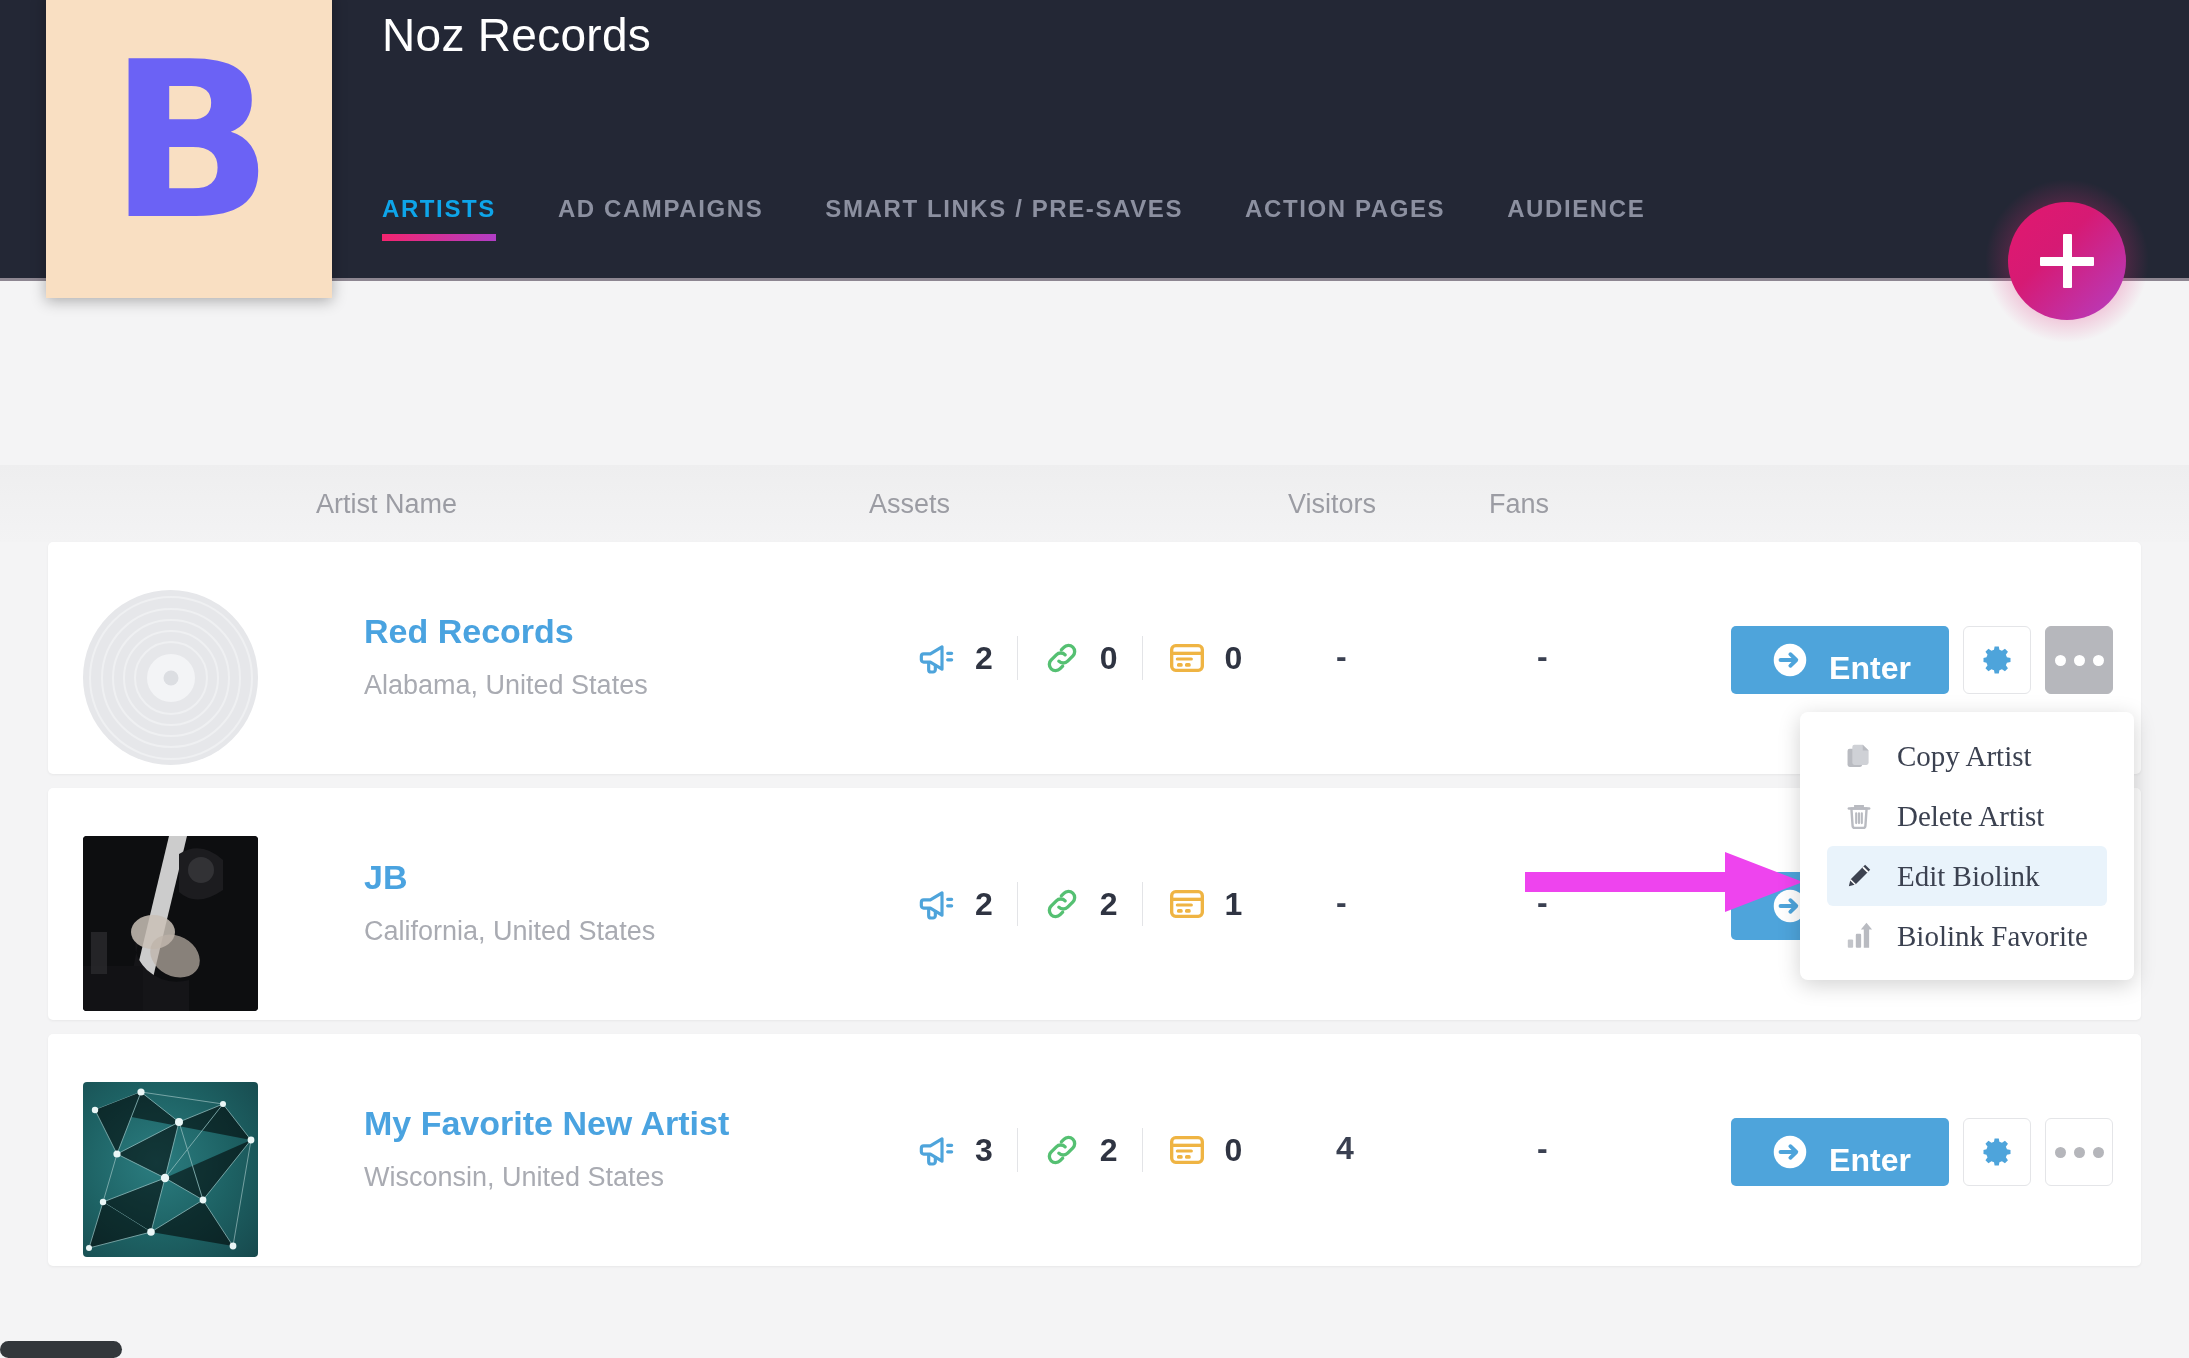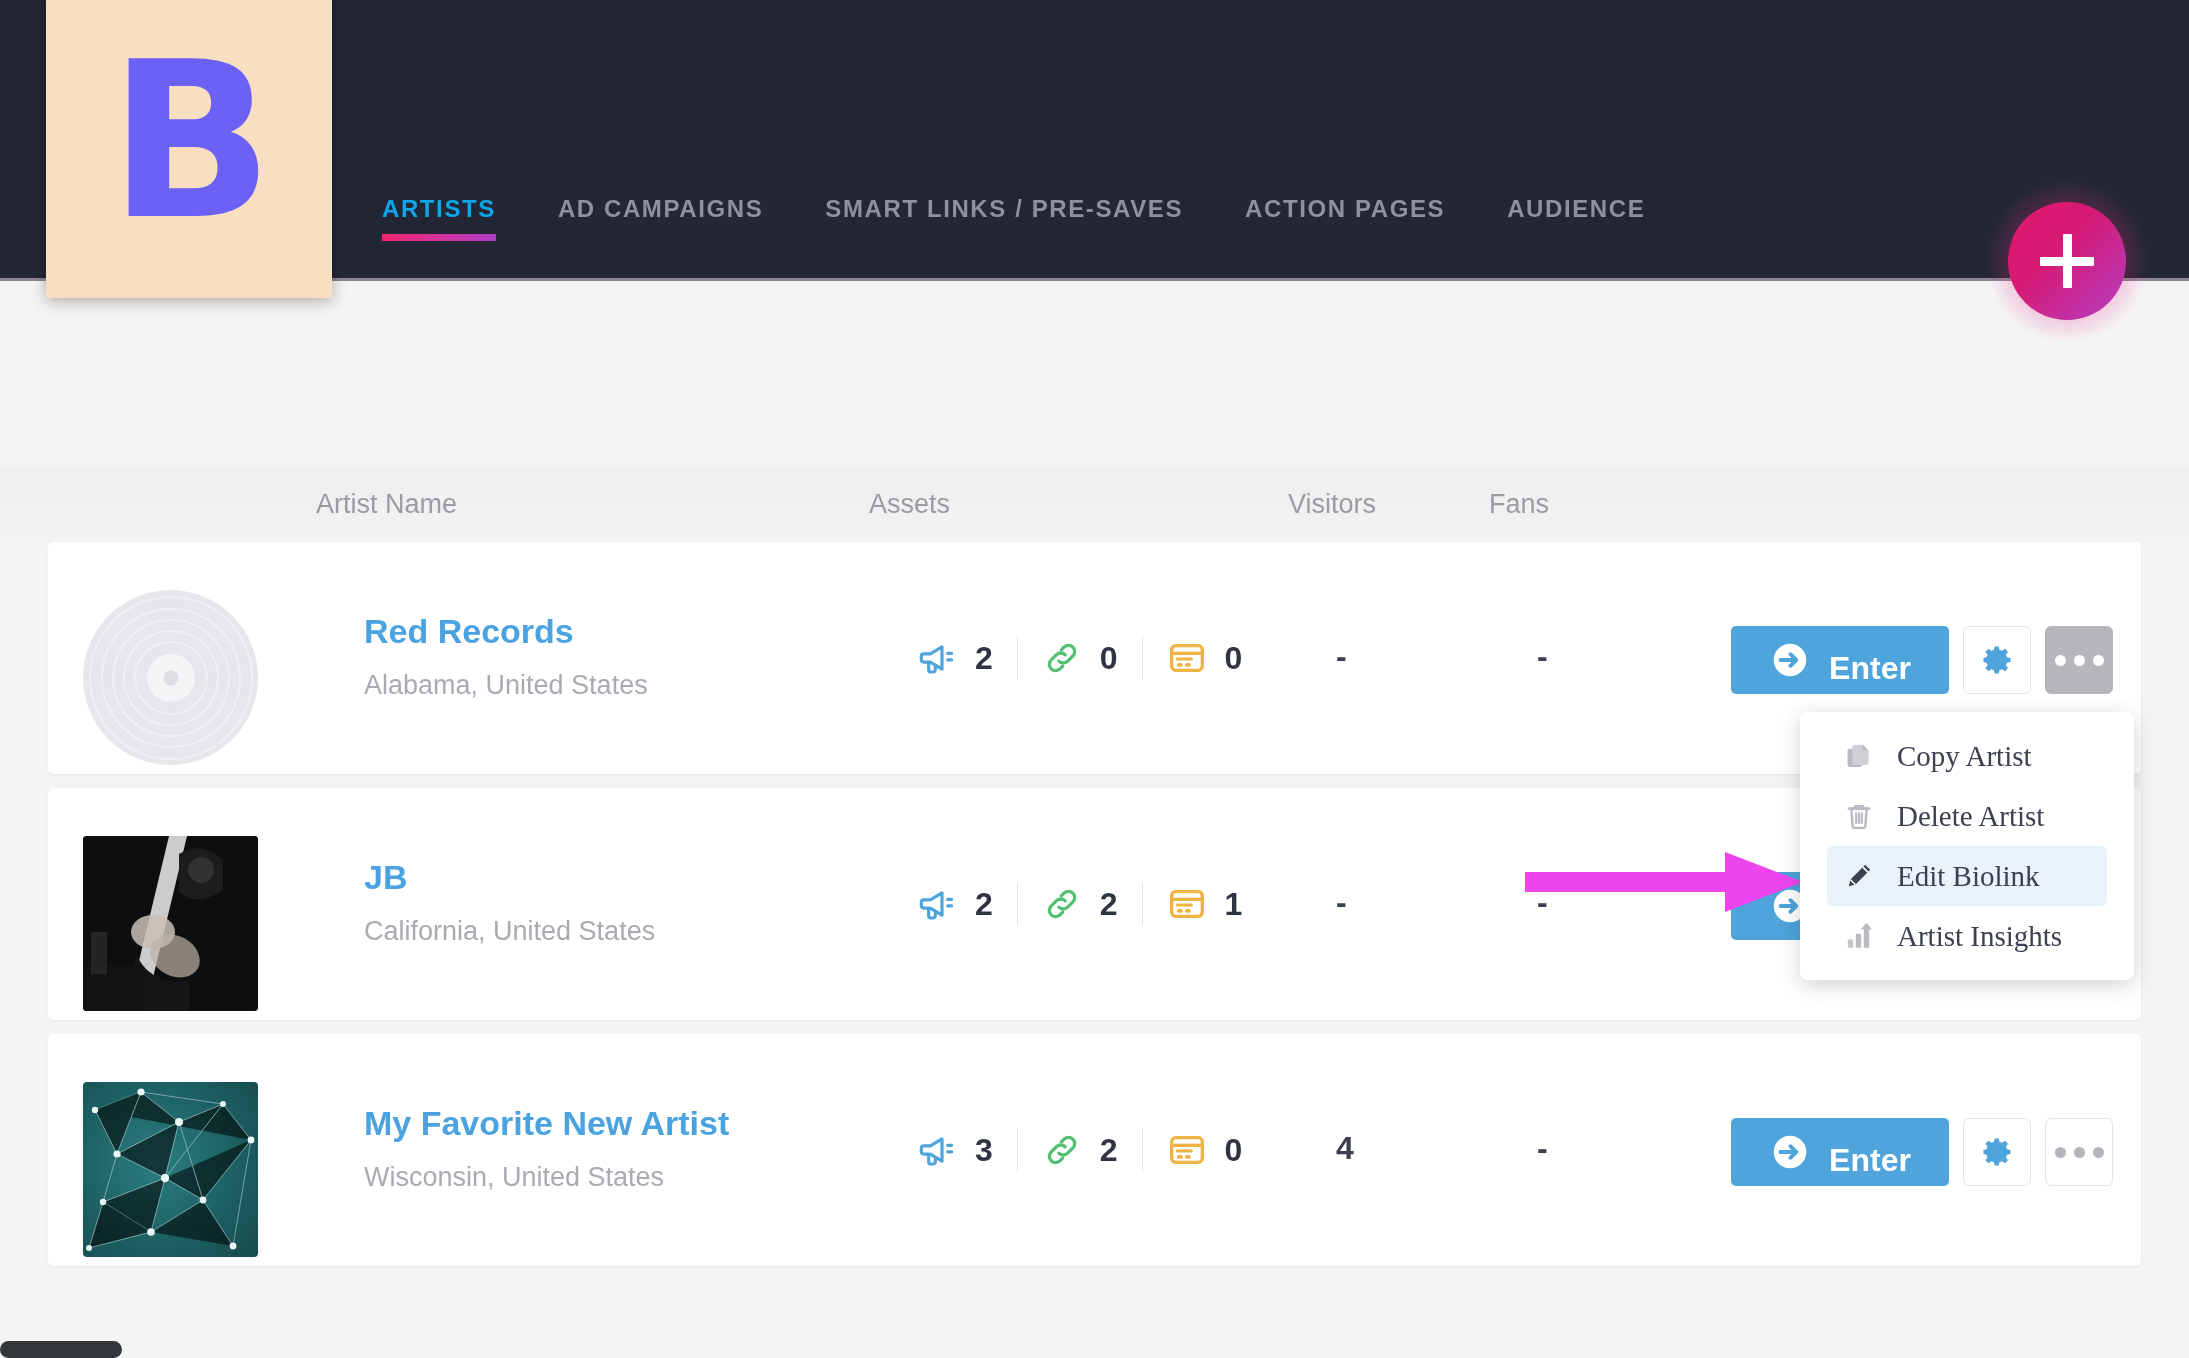--- a/index.html
+++ b/index.html
@@ -181,20 +181,21 @@
 </style>
 </head>
 <body>
 
 <div class="page">
 
   <div class="header">
     <div class="brand-tile">
       <span class="brand-letter">B</span>
     </div>
+    <div class="app-title">Noz Records</div>
 
     <div class="nav">
       <div class="nav-tab active">ARTISTS</div>
       <div class="nav-tab">AD CAMPAIGNS</div>
       <div class="nav-tab">SMART LINKS / PRE-SAVES</div>
       <div class="nav-tab">ACTION PAGES</div>
       <div class="nav-tab">AUDIENCE</div>
     </div>
   </div>
 
@@ -490,21 +491,21 @@
       <span class="dd-label">Edit Biolink</span>
     </div>
     <div class="dd-item">
       <span class="dd-ico">
         <svg width="32" height="32" viewBox="0 0 24 24" fill="none">
           <rect x="3.6" y="14.6" width="4" height="6.2" rx="0.8" fill="#c3c5ca"></rect>
           <rect x="9.6" y="10.4" width="4" height="10.4" rx="0.8" fill="#b9bbc1"></rect>
           <path d="M15.6 20.8V7.2h-2.2L17.6 2l4.2 5.2h-2.2v13.6z" fill="#b9bbc1"></path>
         </svg>
       </span>
-      <span class="dd-label">Artist Insights</span>
+      <span class="dd-label">Biolink Favorite</span>
     </div>
   </div>
 
   <div class="arrow">
     <svg width="280" height="72" viewBox="0 0 280 72">
       <polygon points="0,26 200,26 200,6 278,36 200,66 200,46 0,46" fill="#ee44ee"></polygon>
     </svg>
   </div>
 
   <div class="hscroll"></div>

